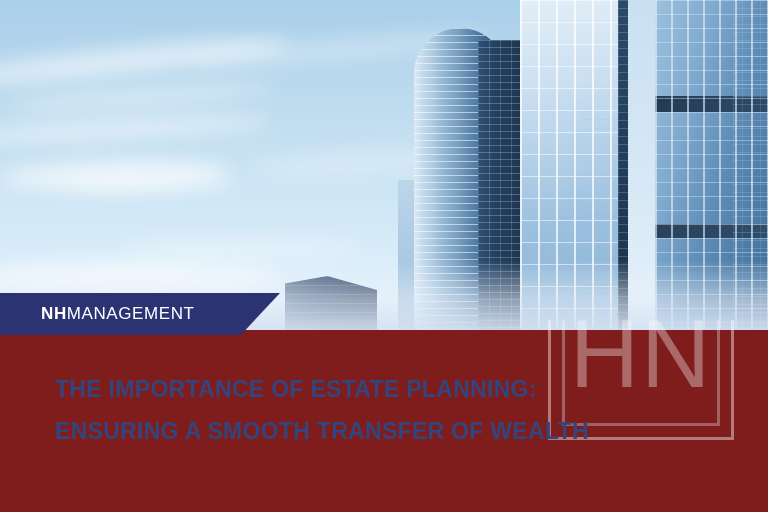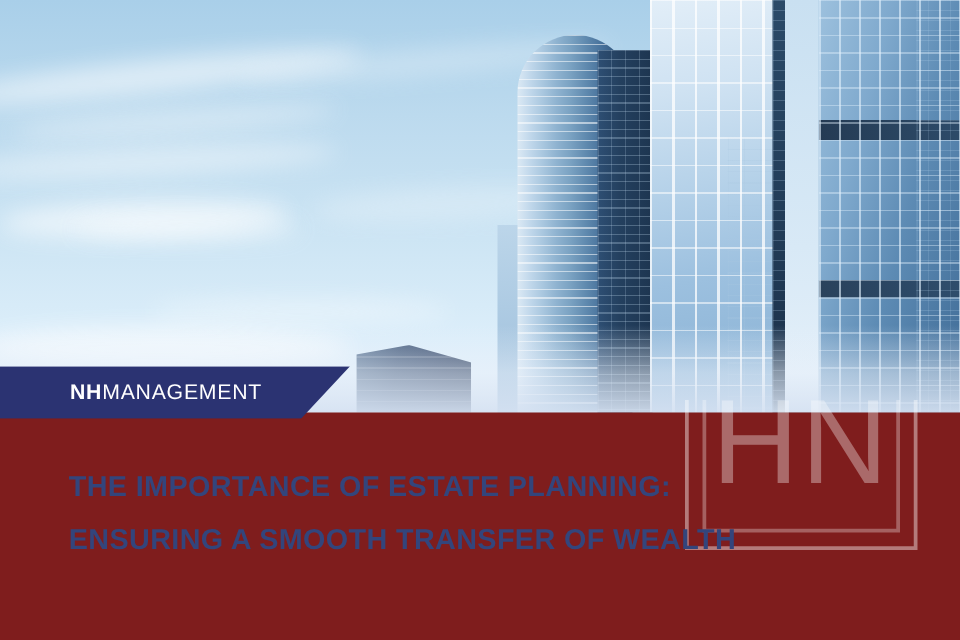--- a/index.html
+++ b/index.html
@@ -203,21 +203,21 @@
   
   .logo-banner {
     position:absolute; left:0; top:293px;
     width:280px; height:42px;
     background:#2b3372;
     clip-path:polygon(0 0, 100% 0, 86% 100%, 0 100%);
     display:flex; align-items:center;
     z-index:5;
   }
   .logo-text {
-    margin-left:56px;
+    margin-left:41px;
     color:#ffffff;
     font-size:17px;
     letter-spacing:.6px;
     font-weight:300;
     white-space:nowrap;
     font-family:"Liberation Sans", sans-serif;
   }
   .logo-text b { font-weight:700; }
 
   

